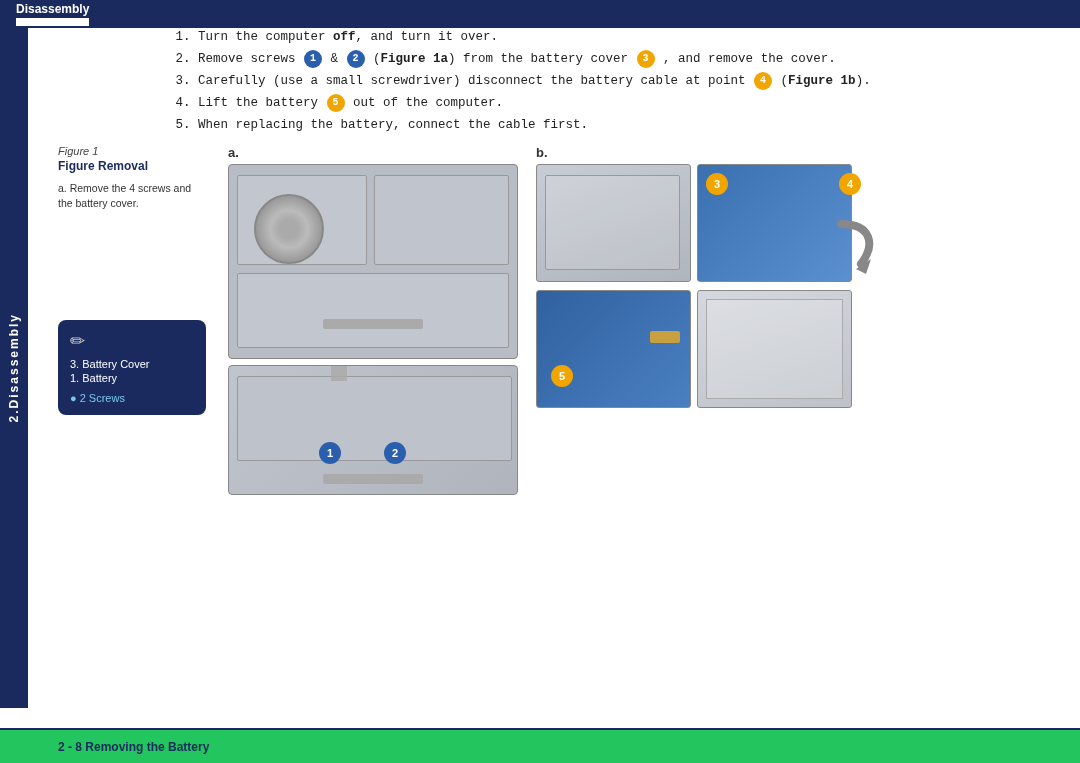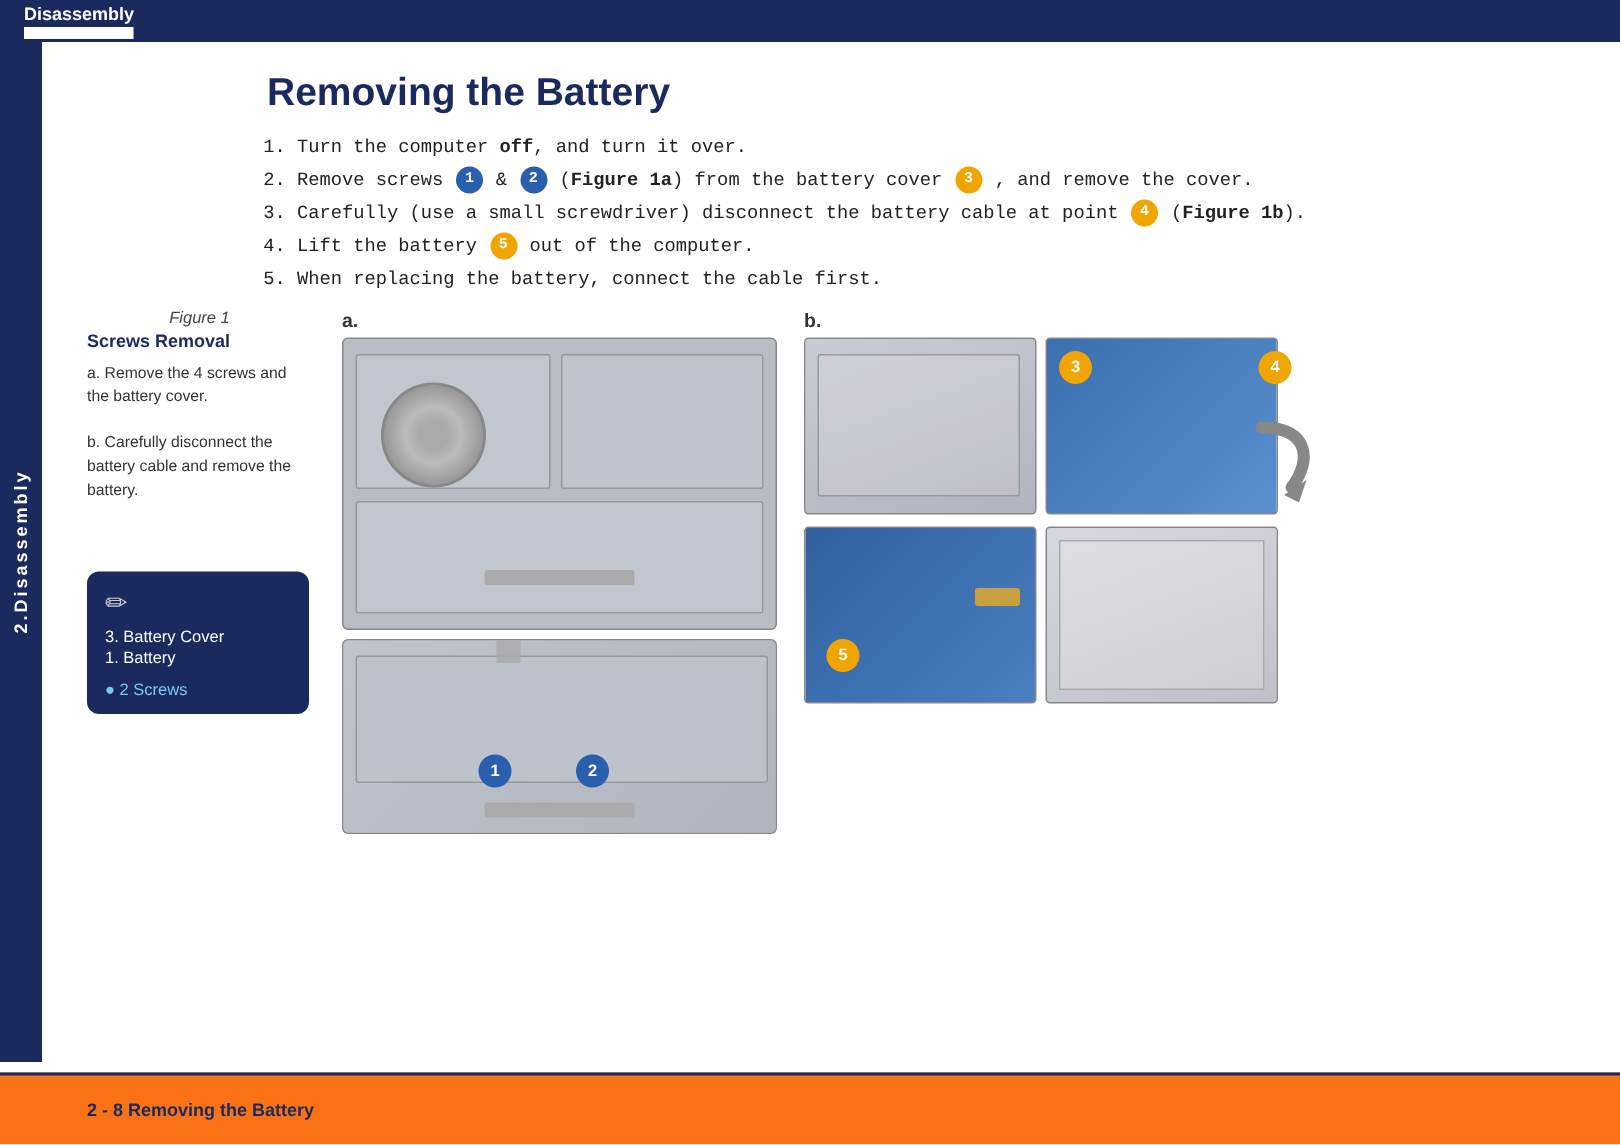--- a/index.html
+++ b/index.html
@@ -111,21 +111,20 @@
     .figure-left {
       width: 160px;
       padding-right: 10px;
       flex-shrink: 0;
     }
     .figure-label {
       font-style: italic;
       font-size: 11px;
       color: #444;
       margin-bottom: 2px;
-      text-align: center;
     }
     .figure-title {
       font-weight: bold;
       font-size: 12px;
       color: #1a2a5e;
       margin-bottom: 8px;
     }
     .figure-caption {
       font-size: 10.5px;
       color: #333;
@@ -199,26 +198,26 @@
       justify-content: center;
       z-index: 10;
     }
 
     
     .bottom-footer {
       position: absolute;
       bottom: 0;
       left: 0;
       right: 0;
-      height: 48px;
+      height: 35px;
       border-top: 2px solid #1a2a5e;
       display: flex;
       align-items: center;
       padding: 0 30px 0 58px;
-      background: #f97316;
+      background: #22c55e;
     }
     .footer-text {
       font-size: 12px;
       font-weight: bold;
       color: #1a2a5e;
     }
 
     
     .laptop-view {
       width: 290px;
@@ -284,21 +283,20 @@
 <div class="top-header">
   <span>Disassembly</span>
 </div>
 
 <div class="side-tab">
   <span class="side-tab-text">2.Disassembly</span>
 </div>
 
 <div class="main-content">
 
-  <div class="page-title">Removing the Battery</div>
 
   <div class="instructions">
     <ol>
       <li>Turn the computer <strong>off</strong>, and turn it over.</li>
       <li>
         Remove screws
         <span class="badge" style="background:#2a5fad;">1</span>
         &amp;
         <span class="badge" style="background:#2a5fad;">2</span>
         (<strong>Figure 1a</strong>) from the battery cover
@@ -316,24 +314,23 @@
         out of the computer.
       </li>
       <li>When replacing the battery, connect the cable first.</li>
     </ol>
   </div>
 
   <div class="figure-section">
 
     <div class="figure-left">
       <div class="figure-label">Figure 1</div>
-      <div class="figure-title">Screws Removal</div>
+      <div class="figure-title">Figure Removal</div>
       <div class="figure-caption">a. Remove the 4 screws and the battery cover.</div>
       <br>
-      <div class="figure-caption">b. Carefully disconnect the battery cable and remove the battery.</div>
 
       
       <div class="note-box">
         <span class="note-icon">✏</span>
         <ul class="note-items">
           <li>3.  Battery Cover</li>
           <li>1.  Battery</li>
         </ul>
         <span class="note-bullet">● 2 Screws</span>
       </div>

